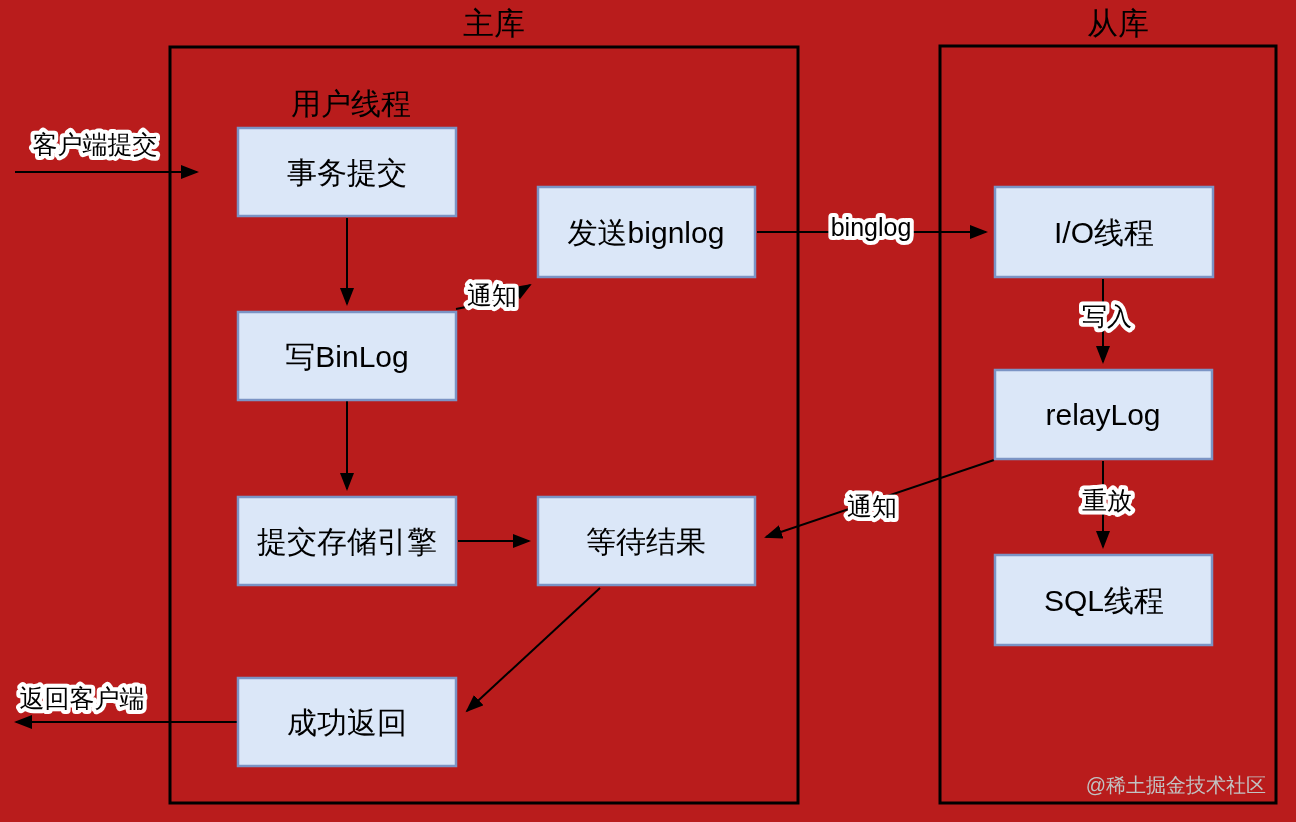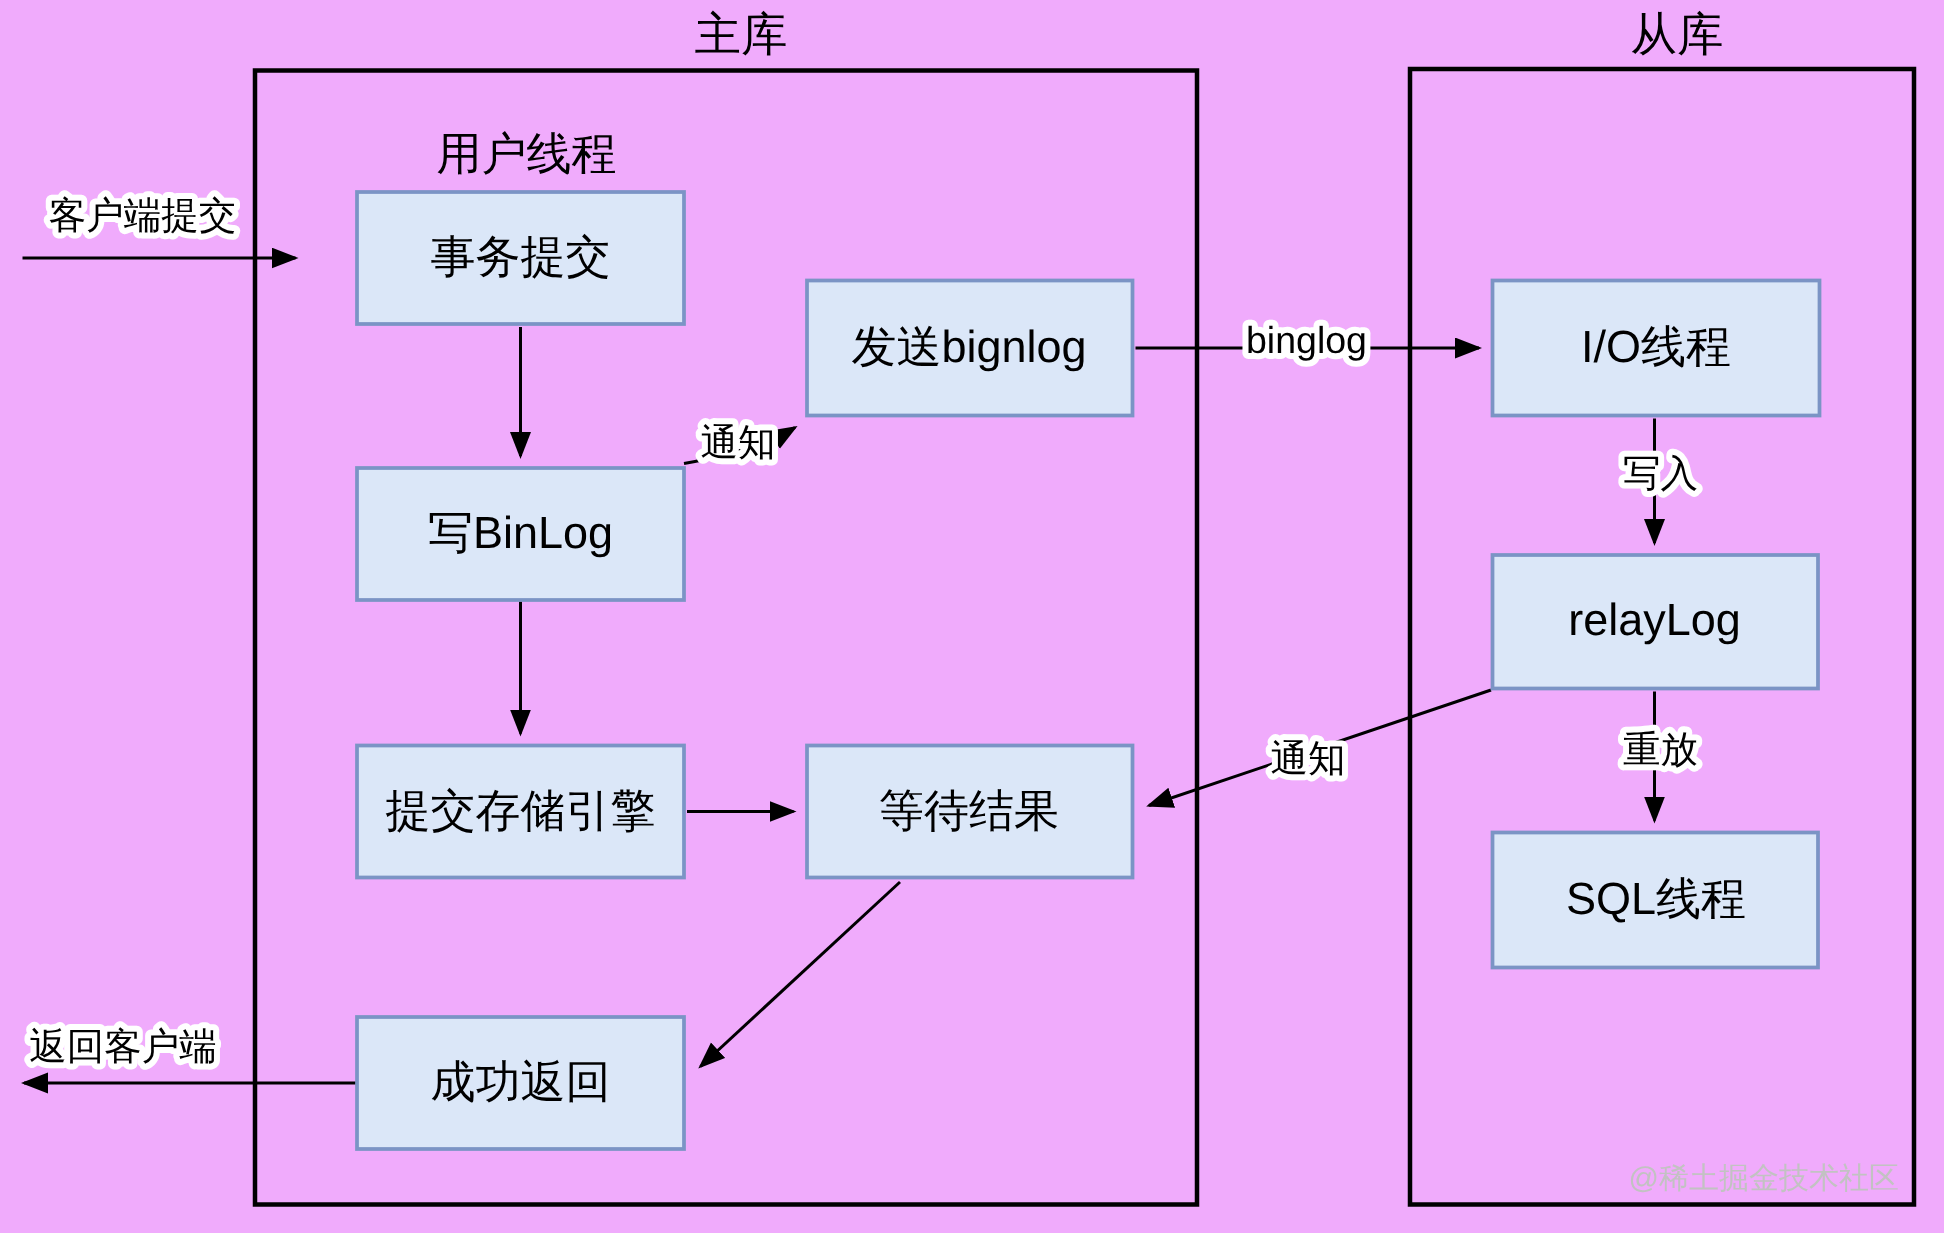--- a/index.html
+++ b/index.html
@@ -1,20 +1,20 @@
 <!DOCTYPE html>
 <html style="--node-fill: #dbe7f8; --node-border: #7b94c5; --line: #000000; --watermark: #c2c2c2;"><head>
 <meta charset="utf-8">
 <style>
   html, body { margin: 0; padding: 0; background: #ffffff; }
   .stage {
     position: relative;
     width: 1296px;
     height: 822px;
-    background: #f0abfc;
+    background: #b91c1c;
     overflow: hidden;
   }
   svg { display: block; }
   text {
     font-family: "Liberation Sans", "DejaVu Sans", sans-serif;
     fill: #000000;
   }
   .outer-rect {
     fill: none;
     stroke: var(--line, #000000);

